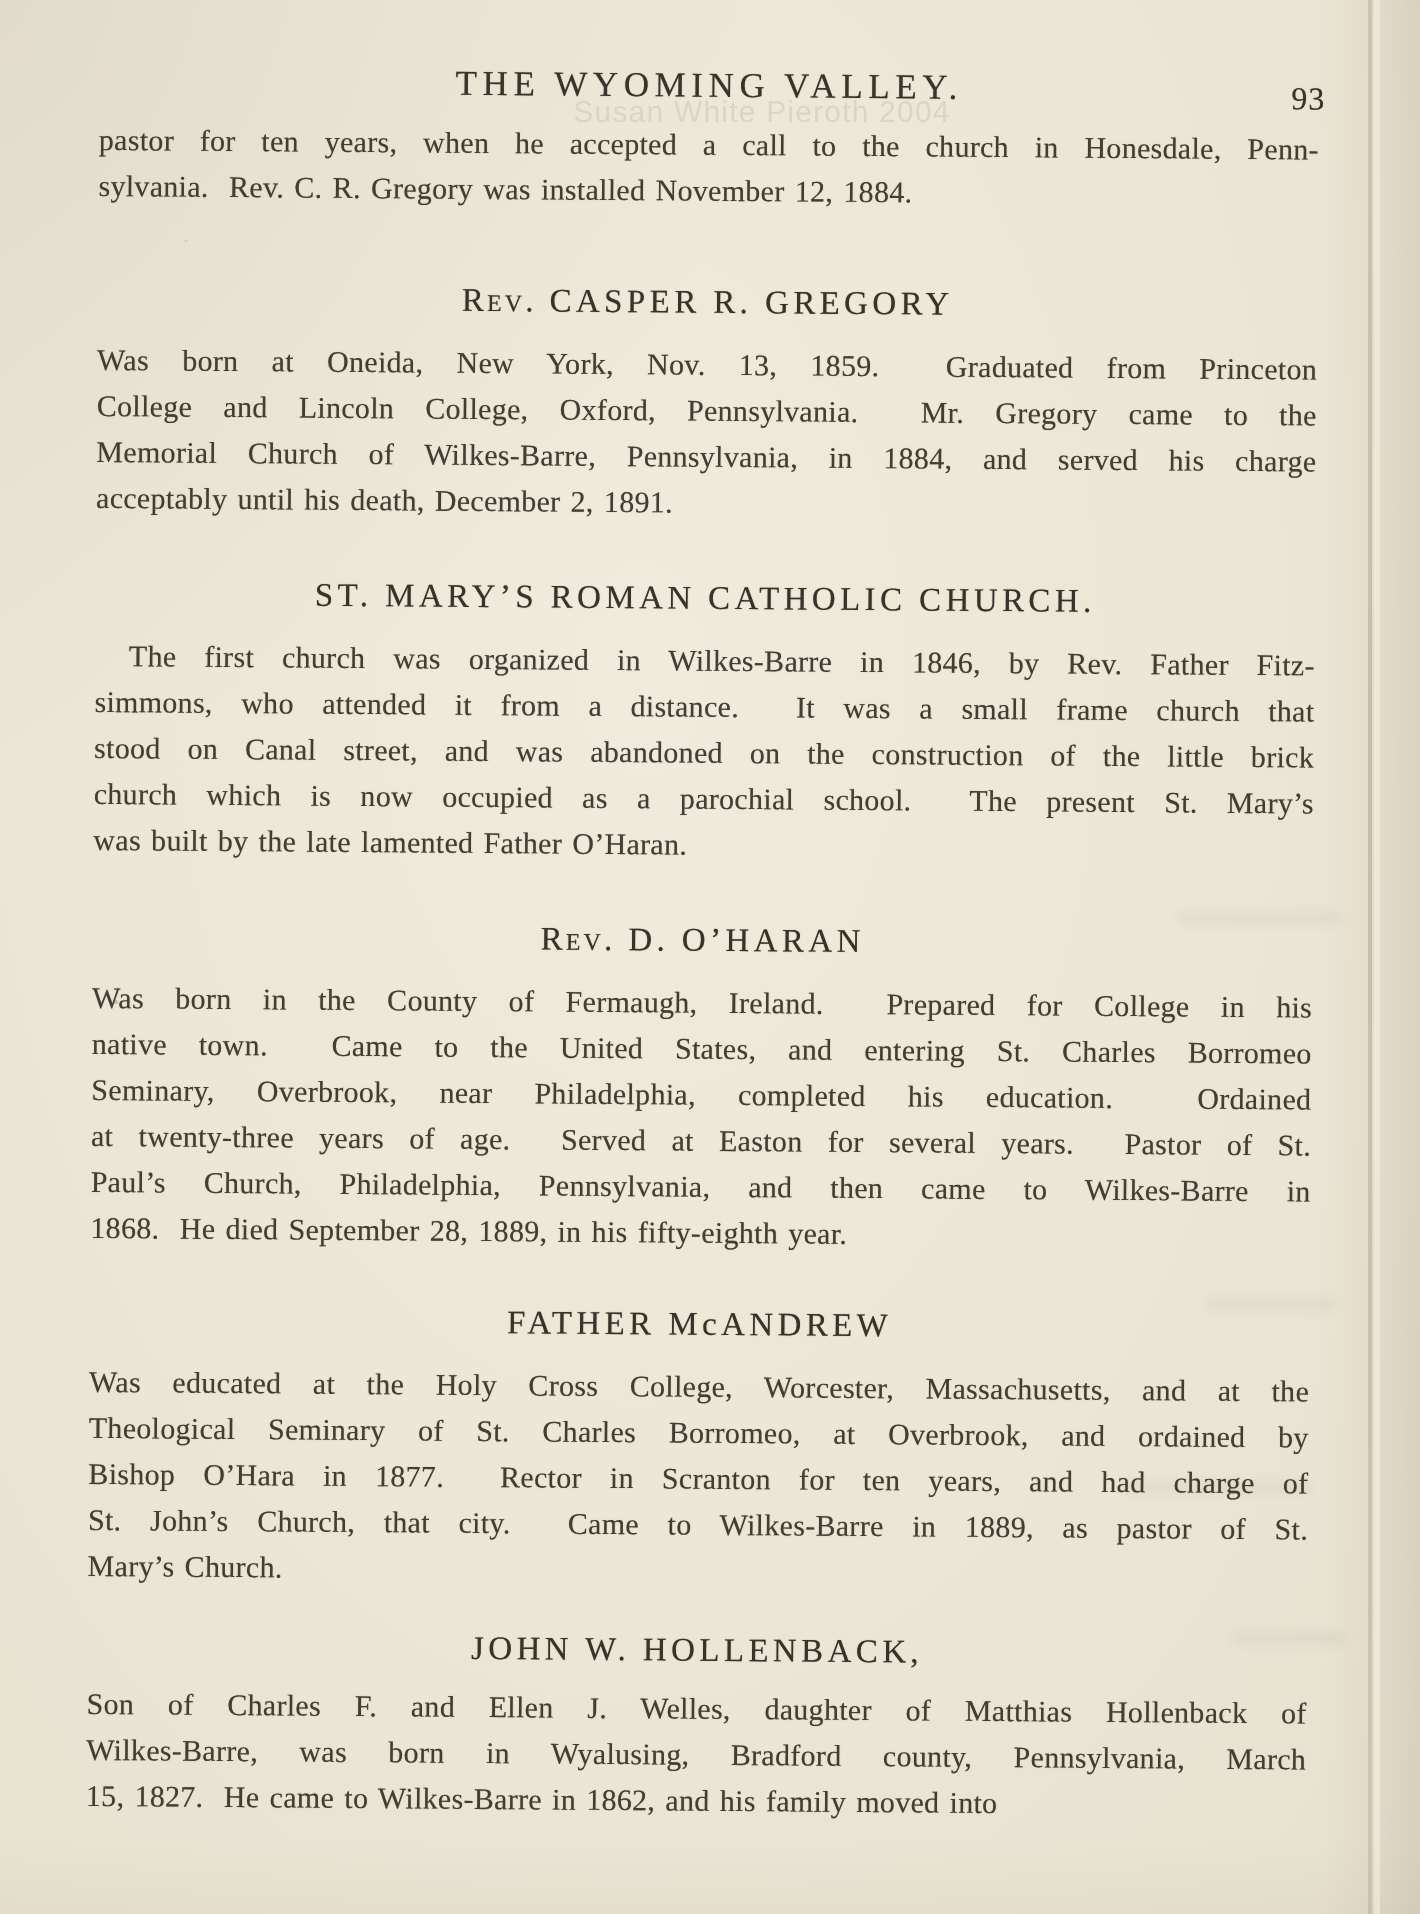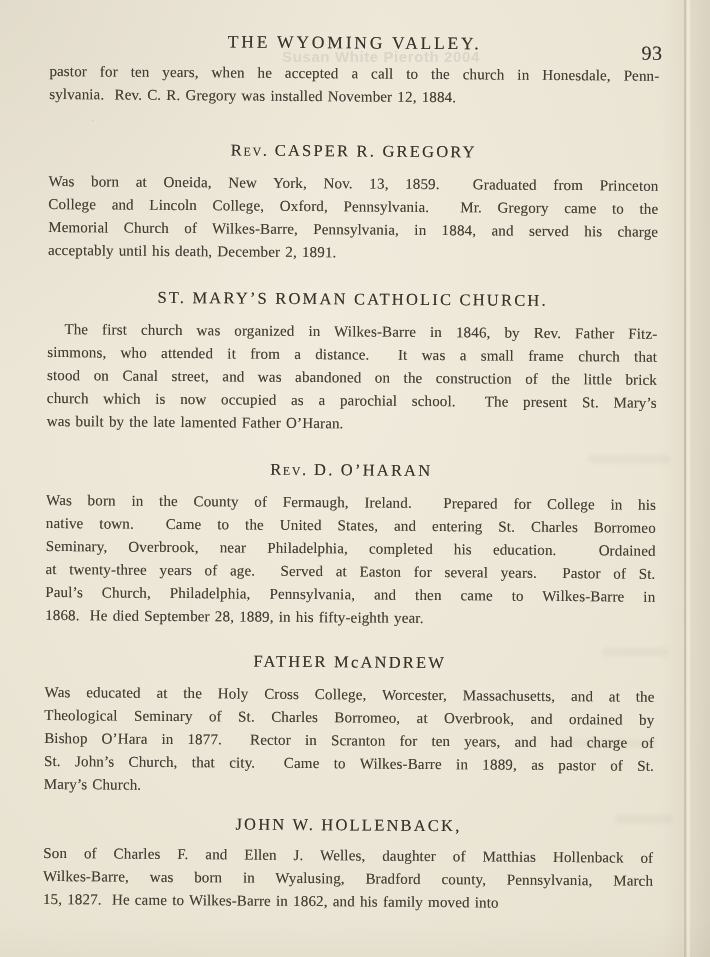--- a/index.html
+++ b/index.html
@@ -45,30 +45,30 @@
   .page-title {
     position: absolute; top: 30px; left: 0; width: 100%;
     text-align: center;
     font-size: 17.5px; letter-spacing: 2.8px;
     color: #39332b;
     text-shadow: 0 0 0.5px rgba(57,51,43,0.55);
     white-space: nowrap;
   }
   .page-number {
     position: absolute; top: 37px; right: -3px;
-    font-size: 20px; letter-spacing: 0.5px;
+    font-size: 16px; letter-spacing: 0.5px;
     color: #39332b;
     text-shadow: 0 0 0.4px rgba(57,51,43,0.5);
   }
   .watermark {
     position: absolute; top: 48px; left: 50%;
     transform: translateX(-50%);
     margin-left: 26px;
     font-family: "Liberation Sans", sans-serif;
-    font-weight: bold;
+    font-weight: normal;
     font-size: 15px; letter-spacing: 0.6px;
     color: #d9d5c7;
     opacity: 0.95;
     filter: blur(0.3px);
     white-space: nowrap;
     z-index: 1;
   }
 
   #content-blocks { position: absolute; top: 0; left: 0; width: 100%; }
 

